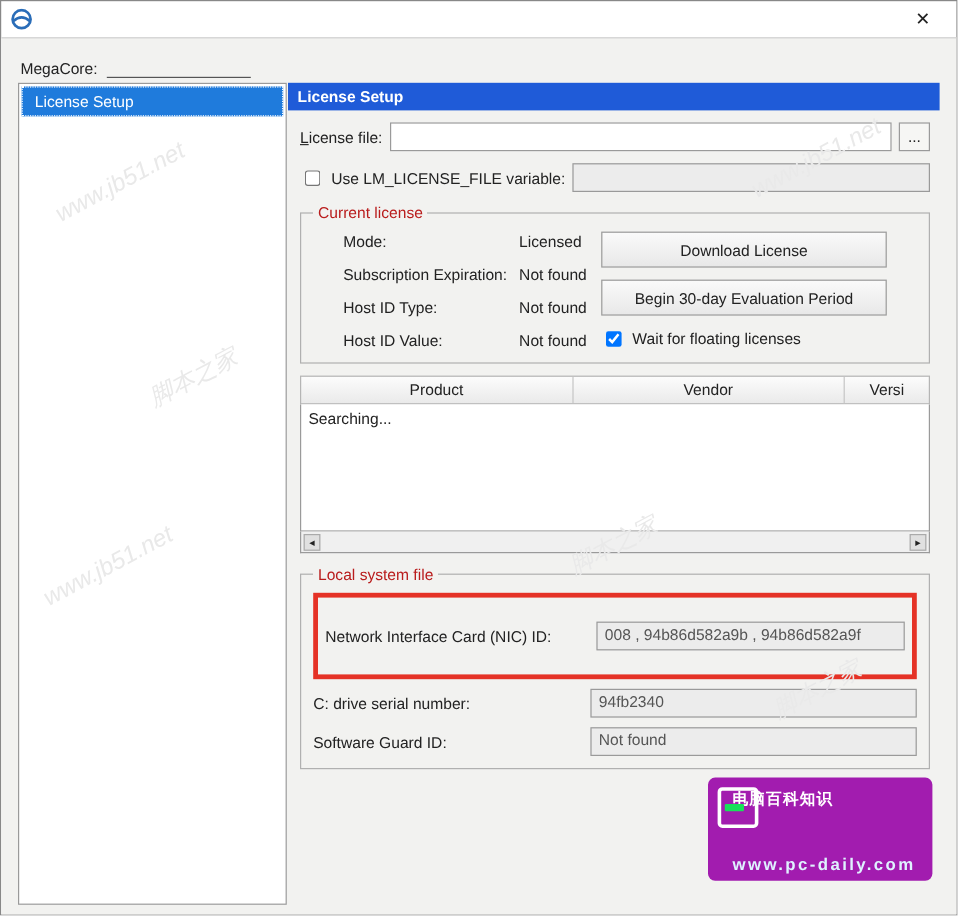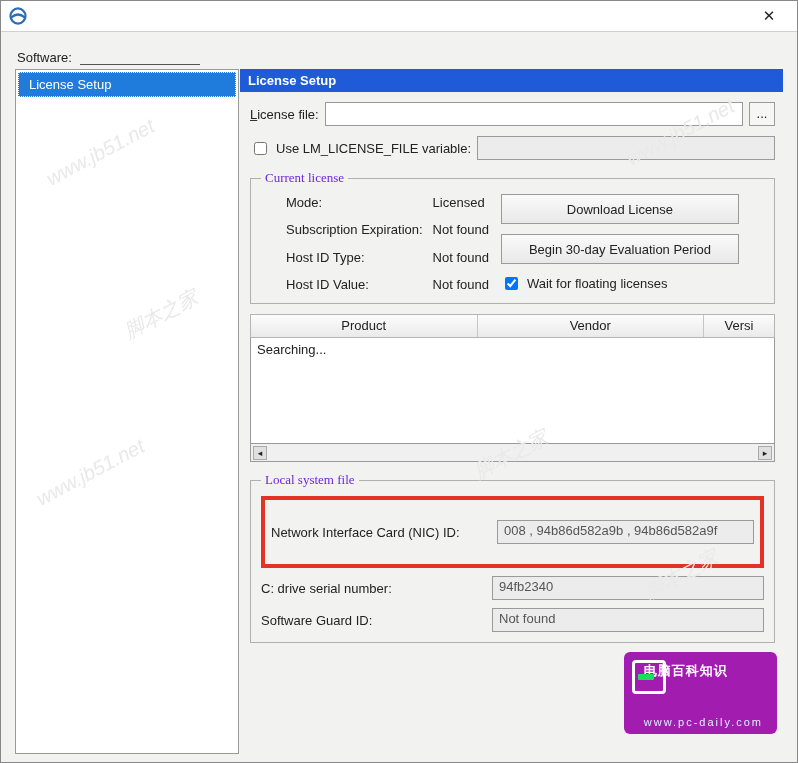--- a/index.html
+++ b/index.html
@@ -16,39 +16,39 @@
   .tree-item { padding: 4px 10px; background: #1f7bdc; color: #fff; border: 1px dotted #fff; }
   .main { flex: 1; display: flex; flex-direction: column; }
   .panel-title { background: #1f5bd8; color: #fff; font-weight: bold; padding: 4px 8px; margin: 0 0 6px -2px; }
   .panel-body { flex: 1; padding: 4px 8px 0 8px; display: flex; flex-direction: column; gap: 10px; }
   .row { display: flex; align-items: center; gap: 6px; }
   .row label { white-space: nowrap; }
   input[type=text], .txtbox { height: 24px; border: 1px solid #9a9a9a; background: #fff; padding: 2px 6px; }
   .txtbox.ro { background: #ececec; color: #555; }
   .browse { width: 26px; height: 24px; border: 1px solid #9a9a9a; background: #f6f6f4; text-align: center; line-height: 20px; }
   fieldset { border: 1px solid #b0b0b0; padding: 8px 10px 10px 10px; margin: 0; }
-  legend { padding: 0 4px; color: #6d28d9; font-family: Liberation Serif, serif; }
+  legend { padding: 0 4px; color: #b91c1c; }
   .flex2 { display: flex; gap: 12px; justify-content: center; }
   .kv { display: grid; grid-template-columns: auto auto; column-gap: 10px; row-gap: 10px; align-items: center; }
   .kv span { white-space: nowrap; }
   .btncol { display: flex; flex-direction: column; gap: 10px; width: 238px; }
   button.std { height: 30px; border: 1px solid #9a9a9a; background: linear-gradient(#fafafa,#e8e8e8); }
   .chk { display: flex; align-items: center; gap: 6px; }
   .tblhead { display: flex; border: 1px solid #b5b5b5; background: linear-gradient(#fcfcfc,#eaeaea); height: 24px; }
   .tblhead div { flex: 1; text-align: center; border-right: 1px solid #c5c5c5; line-height: 22px; }
   .tblhead div:last-child { border-right: none; flex: 0 0 70px; }
   .tblbody { border: 1px solid #9a9a9a; border-top: none; height: 106px; background: #fff; padding: 4px 6px; }
   .scrollbar { height: 18px; border: 1px solid #9a9a9a; border-top: none; background: #f0f0f0; display: flex; justify-content: space-between; align-items: center; padding: 0 2px; }
   .scrollbar span { width: 14px; height: 14px; background: #e0e0e0; border: 1px solid #aaa; font-size: 9px; text-align: center; line-height: 12px; }
   .local-grid { display: grid; grid-template-columns: 225px 1fr; gap: 8px 6px; align-items: center; }
   .highlight { border: 4px solid #e53226; padding: 20px 6px; grid-column: 1 / span 2; display: grid; grid-template-columns: 220px 1fr; gap: 6px; align-items: center; }
   .dlg-buttons { display: flex; justify-content: flex-end; gap: 8px; padding: 8px 4px 0 0; }
   .dlg-buttons button { width: 90px; height: 26px; border: 1px solid #9a9a9a; background: linear-gradient(#fafafa,#e8e8e8); }
   .badge { position: absolute; right: 20px; bottom: 28px; color: #fff; background: #a21caf; border-radius: 6px; padding: 6px 14px 6px 20px; font-weight: bold; font-size: 19px; letter-spacing: 1px; }
-  .badge small { display:block; font-size:11px; color:#dff2ff; font-weight:normal; letter-spacing:2px;margin-top:36px; }
+  .badge small { display:block; font-size:14px; color:#dff2ff; font-weight:bold; letter-spacing:2px;margin-top:36px; }
   .badge::before { content:""; position:absolute; left:8px; top:8px; width:28px; height:28px; border:3px solid #fff; border-radius:4px; }
   .badge::after { content:""; position:absolute; left:14px; top:22px; width:16px; height:6px; background:#19e05a; border-radius:1px; }
   .under { text-decoration: underline; text-decoration-color: #333; }
   .wm { position:absolute; color:#e9e9e9; font-size:20px; transform:rotate(-28deg); pointer-events:none; font-style:italic; }
 </style>
 </head>
 <body>
 
 <div class="window">
 
@@ -56,21 +56,21 @@
     <svg class="app-icon" viewBox="0 0 24 24">
       <circle cx="12" cy="12" r="10" fill="none" stroke="#2a6db8" stroke-width="3"></circle>
       <path d="M3 14 Q12 6 21 14" fill="none" stroke="#2a6db8" stroke-width="3"></path>
     </svg>
     <div class="close-x">✕</div>
   </div>
 
   <div class="content">
 
     <div class="cat-label">
-      <span>Software:</span>
+      <span>MegaCore:</span>
       <span class="blank"></span>
     </div>
 
     <div class="body">
       <div class="tree">
         <div class="tree-item">License Setup</div>
       </div>
 
       <div class="main">
         <div class="panel-title">License Setup</div>

